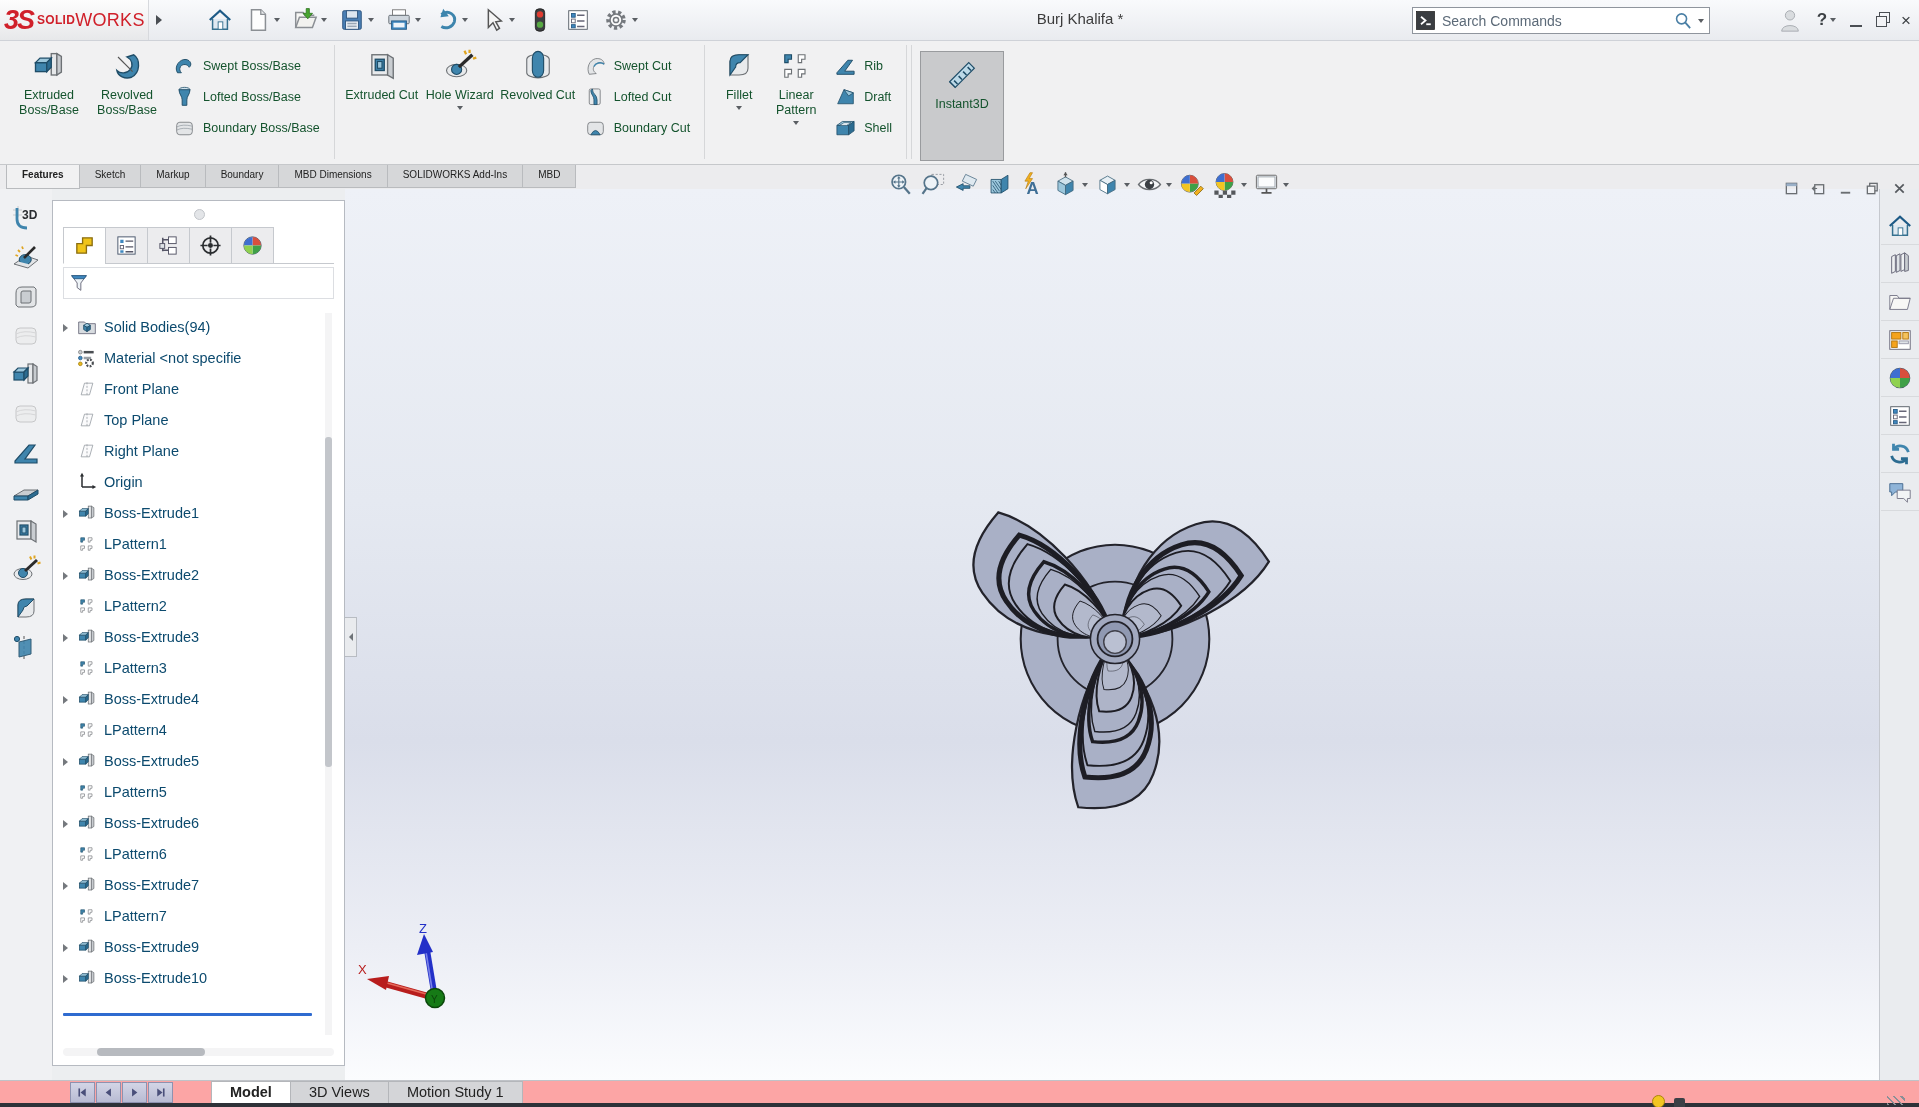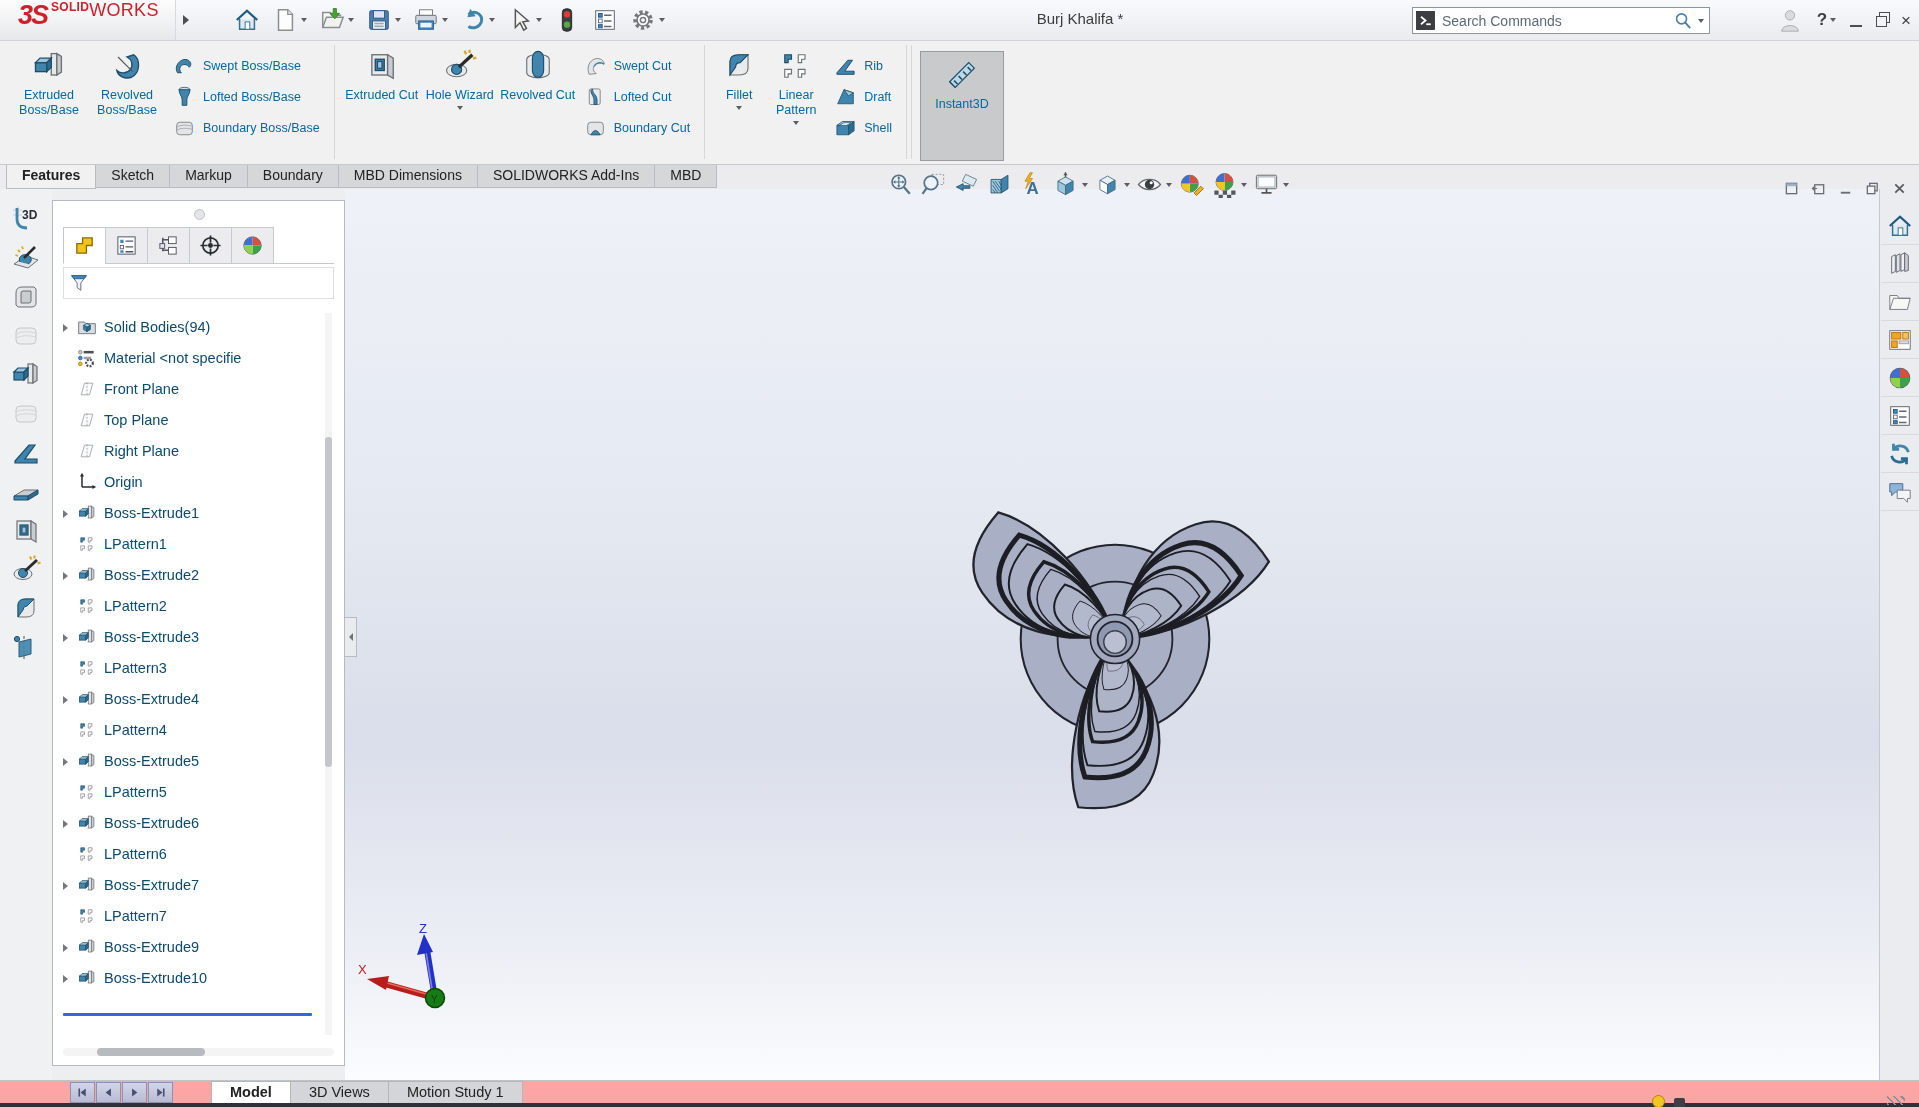--- a/index.html
+++ b/index.html
@@ -5,21 +5,21 @@
   html,body{margin:0;padding:0}
   body{width:1919px;height:1107px;position:relative;overflow:hidden;background:#eceef0;
        font-family:"Liberation Sans",sans-serif;color:#222;-webkit-font-smoothing:antialiased}
   svg{display:block}
   .symlib{position:absolute;width:0;height:0;overflow:hidden}
 
   
   .titlebar{position:absolute;left:0;top:0;right:0;height:40px;
     background:linear-gradient(#f9fafc,#e9ebef);border-bottom:1px solid #cfd2d8;
     display:flex;align-items:center;z-index:20}
-  .logo{width:176px;height:40px;display:flex;padding-left:18px;box-sizing:border-box;
+  .logo{width:149px;height:40px;display:flex;align-items:center;padding-left:4px;box-sizing:border-box;
     background:linear-gradient(#fdfdfd,#e7e8ea);border-right:1px solid #d7d9dd}
   .logo .mark{font-size:27px;font-weight:bold;font-style:italic;color:#d0202a;margin-right:4px;letter-spacing:-2px}
   .logo .bold{font-size:12px;font-weight:bold;color:#d0202a;letter-spacing:.3px}
   .logo .light{font-size:18px;color:#d0202a;letter-spacing:.3px}
   .logo-expand{width:16px;height:26px;display:flex;align-items:center;justify-content:center;margin-left:2px}
   .logo-expand::before{content:"";border-left:6px solid #4a4e53;border-top:5px solid transparent;border-bottom:5px solid transparent}
   .qa{display:flex;align-items:center;margin-left:36px;gap:4px}
   .qa-btn{display:flex;align-items:center;padding:3px 4px;border-radius:2px}
   .qa-btn svg{width:26px;height:26px}
   .caret{width:0;height:0;border-left:3.5px solid transparent;border-right:3.5px solid transparent;
@@ -41,31 +41,31 @@
   .g-restore::before{content:"";position:absolute;left:2px;top:-5px;width:9px;height:9px;border:1.5px solid #4a4e53;z-index:-1}
   .g-close{font-size:17px;color:#3c4044;line-height:1}
 
   
   .ribbon{position:absolute;left:0;top:40px;right:0;height:124px;background:#f1f1f2;
     border-bottom:1px solid #c6c8cb;display:flex;align-items:stretch;padding-left:4px;z-index:15}
   .rgroup{display:flex;align-items:flex-start;padding:3px 6px 0 6px}
   .rsep{width:1px;background:#d6d7d9;margin:5px 2px}
   .rlarge{width:78px;display:flex;flex-direction:column;align-items:center;padding-top:5px}
   .rlarge svg{width:36px;height:36px}
-  .rlabel{font-size:12.5px;color:#0369a1;text-align:center;line-height:15px;margin-top:4px}
+  .rlabel{font-size:12.5px;color:#14532d;text-align:center;line-height:15px;margin-top:4px}
   .rlarge .caret{margin:3px auto 0}
   .rsmallcol{display:flex;flex-direction:column;padding-top:8px}
   .rsmall{display:flex;align-items:center;height:31px;padding:0 6px}
   .rsmall svg{width:25px;height:25px;margin-right:6px}
   .rsmall .rlabel{margin:0;text-align:left;white-space:nowrap;font-size:12.5px}
   .rlarge.active{background:#c9cacc;border:1px solid #999b9e;height:110px;width:84px;box-sizing:border-box;margin-top:8px}
 
   
   .tabrow{position:absolute;left:0;top:164px;right:0;height:25px;background:#ececee;display:flex;align-items:flex-start;padding-left:6px;z-index:14}
-  .tab{padding:0 15px;height:23px;line-height:22px;font-size:14px;color:#222;background:#d6d7d9;
+  .tab{padding:0 15px;height:23px;line-height:22px;font-size:10px;color:#222;background:#d6d7d9;
     border:1px solid #b9bbbe;border-top:none;margin-right:-1px;white-space:nowrap}
   .tab.active{background:#f1f1f2;font-weight:bold;border-top:1px solid #f1f1f2;position:relative;top:-1px;height:24px}
 
   
   .headsup{position:absolute;left:884px;top:170px;display:flex;align-items:center;z-index:16}
   .hu-item{display:flex;align-items:center;padding:1px 3px}
   .hu-item svg{width:27px;height:27px}
   .doccontrols{position:absolute;right:12px;top:181px;display:flex;gap:12px;z-index:16;align-items:center}
   .doccontrols svg{width:15px;height:15px}
 

